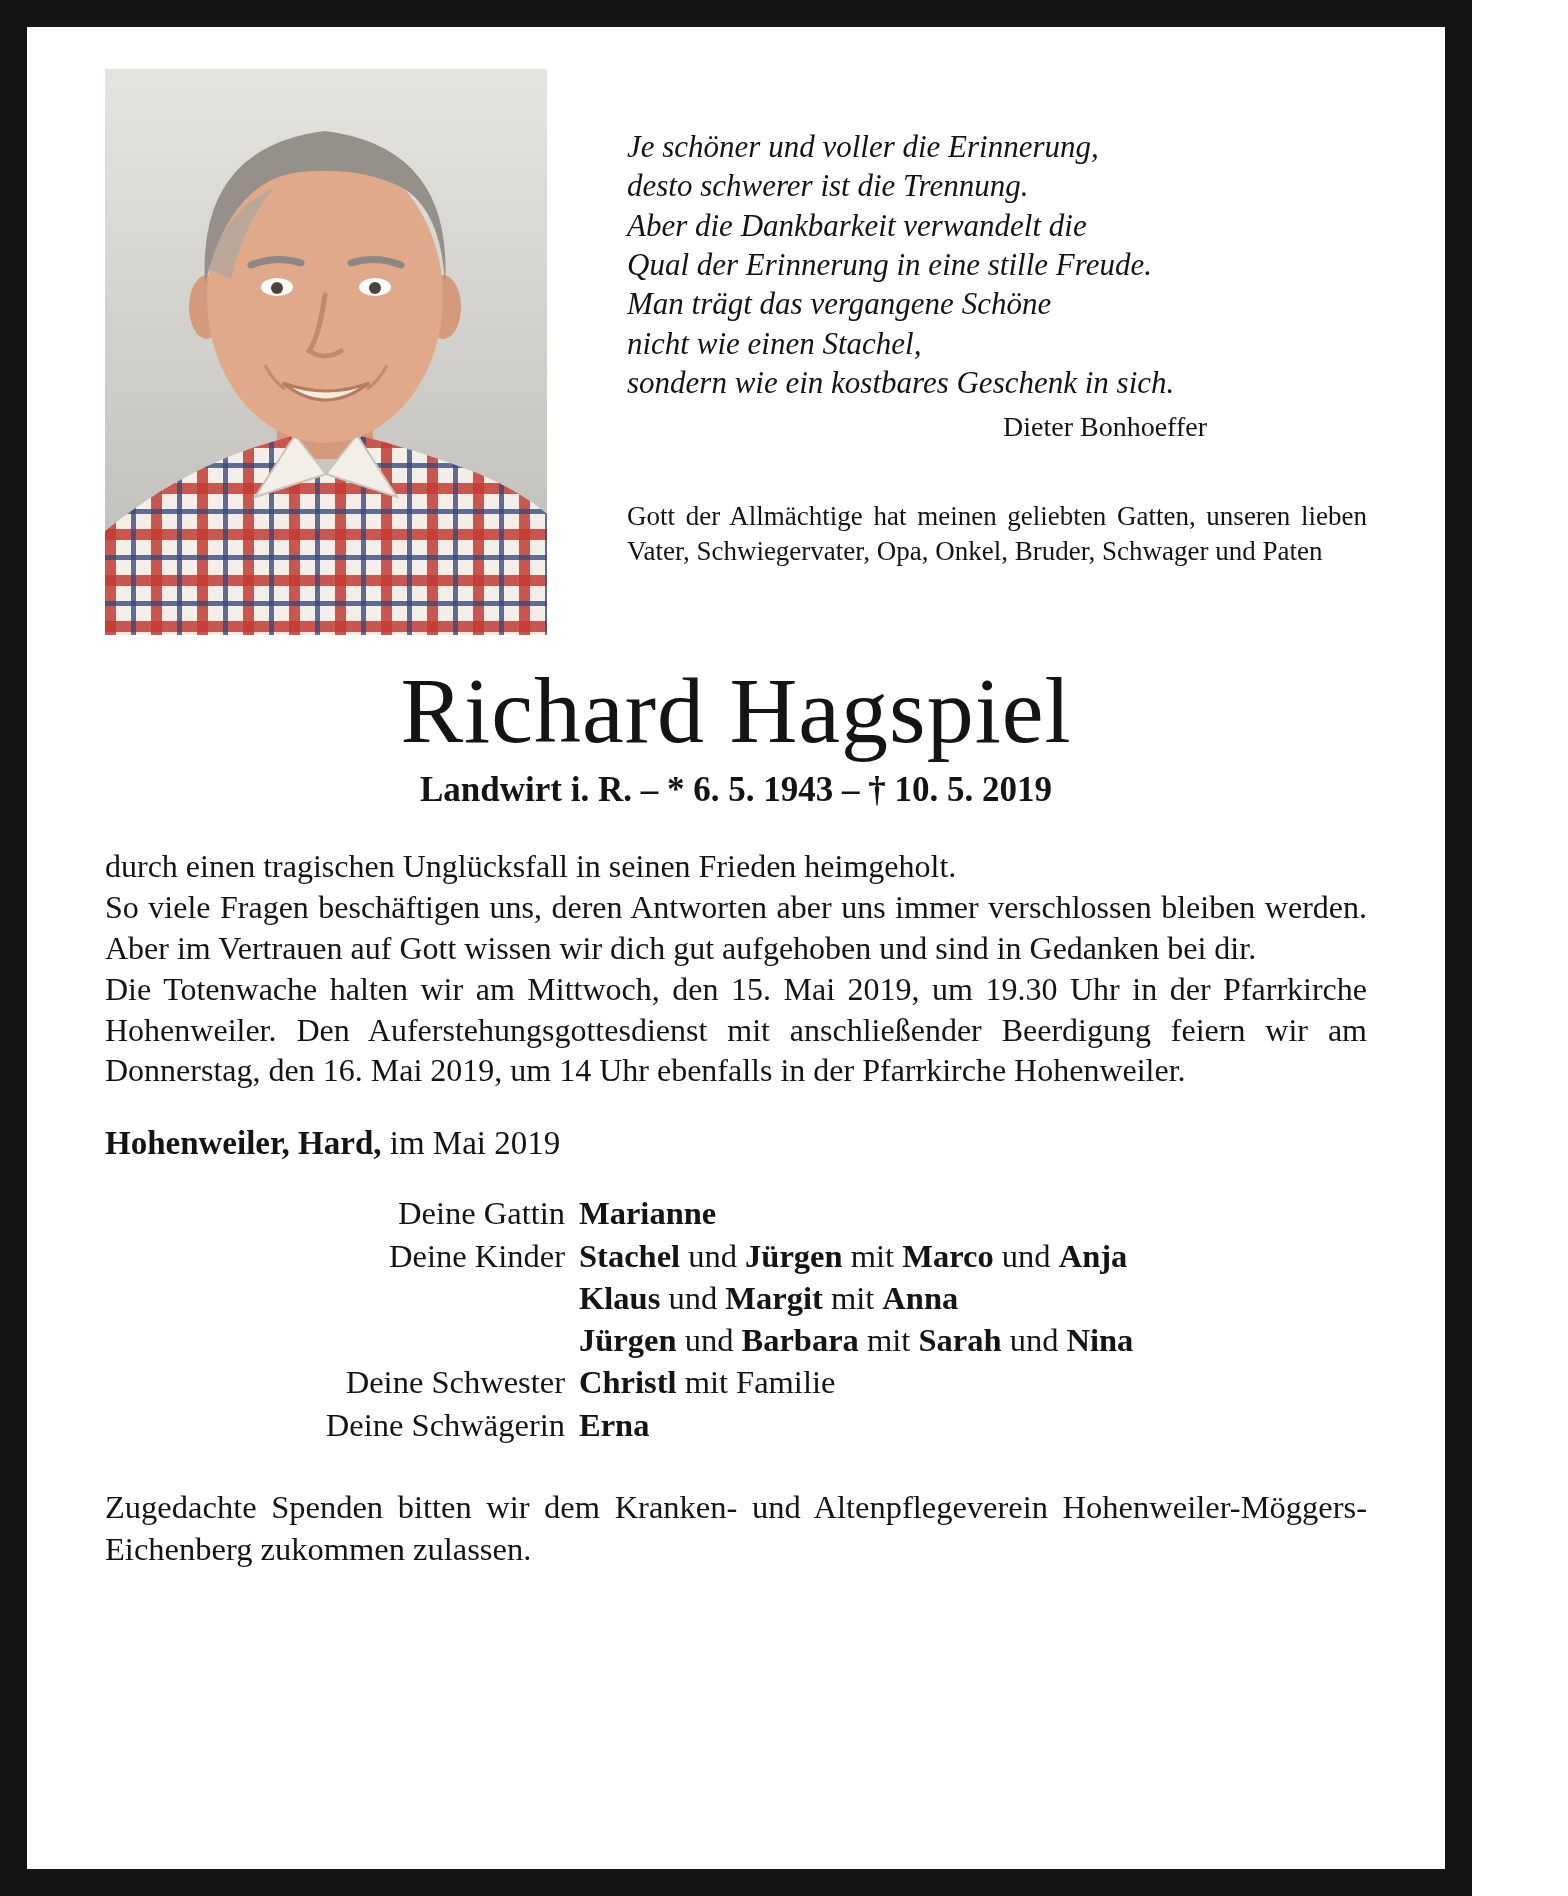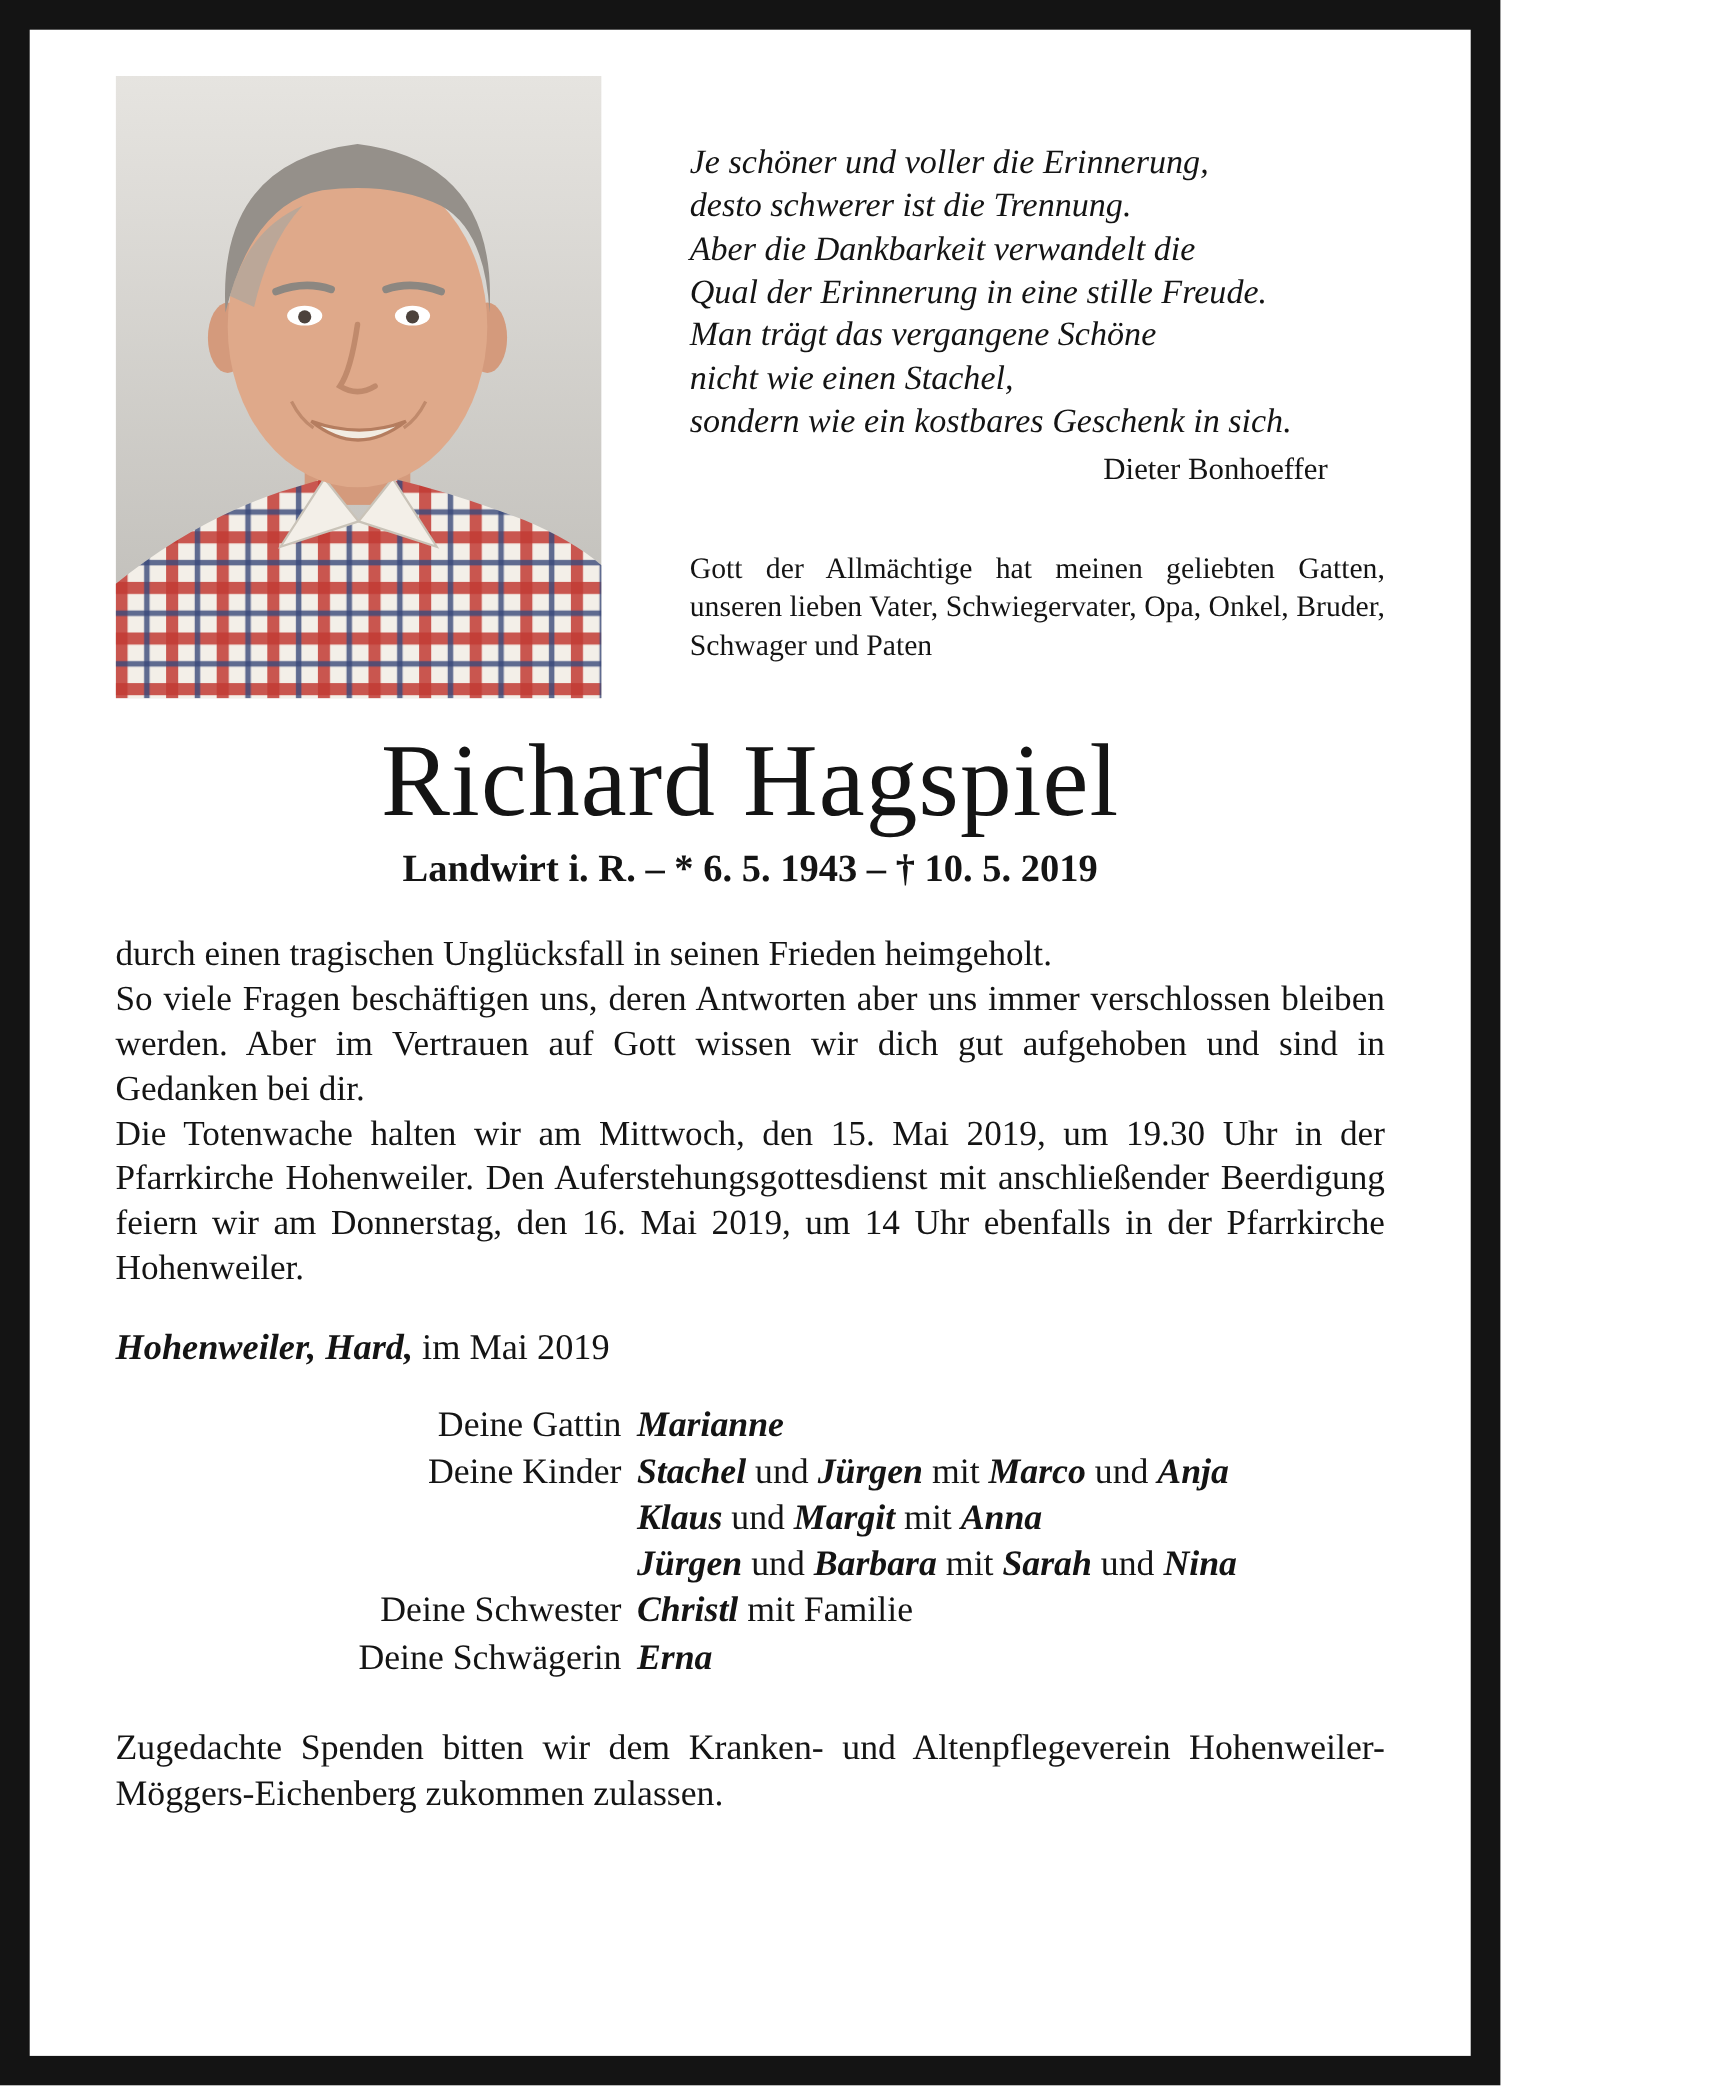--- a/index.html
+++ b/index.html
@@ -1,17 +1,17 @@
 <!DOCTYPE html>
 <html lang="de"><head>
 <meta charset="utf-8">
 <style>
   html,body{margin:0;padding:0;background:#ffffff;}
   .page{
-    width:1364px;height:1896px;box-sizing:border-box;
+    width:1472px;height:1896px;box-sizing:border-box;
     border:27px solid #141414;background:#ffffff;
     font-family:"Liberation Serif","DejaVu Serif",serif;color:#141414;
     overflow:hidden;
   }
   .inner{padding:42px 78px 0 78px;}
   .top{display:flex;align-items:flex-start;}
   .photo-frame{width:442px;height:566px;flex:0 0 auto;overflow:hidden;}
   .photo-frame svg{display:block;width:100%;height:100%;}
   .right-col{margin-left:80px;flex:1;padding-top:58px;}
   .quote-block{width:580px;}
@@ -27,21 +27,21 @@
   }
   .subtitle{text-align:center;font-weight:bold;font-size:35px;margin-top:10px;}
   .body-block{font-size:32px;line-height:1.28;text-align:justify;margin-top:36px;}
   .body-block p{margin:0;}
   .dateline{font-size:33px;margin-top:34px;}
   .family-list{margin-top:30px;font-size:32.5px;line-height:1.30;}
   .family-row{display:grid;grid-template-columns:460px 1fr;column-gap:14px;}
   .family-label{text-align:right;white-space:nowrap;}
   .family-names{text-align:left;}
   .footer{font-size:32.5px;line-height:1.30;margin-top:40px;text-align:justify;}
-  .bold{font-weight:bold;font-style:italic;}
+  .bold{font-weight:bold;}
 </style>
 </head>
 <body>
 
 <div class="page">
   <div class="inner">
 
     <div class="top">
 
       <div class="photo-frame">

